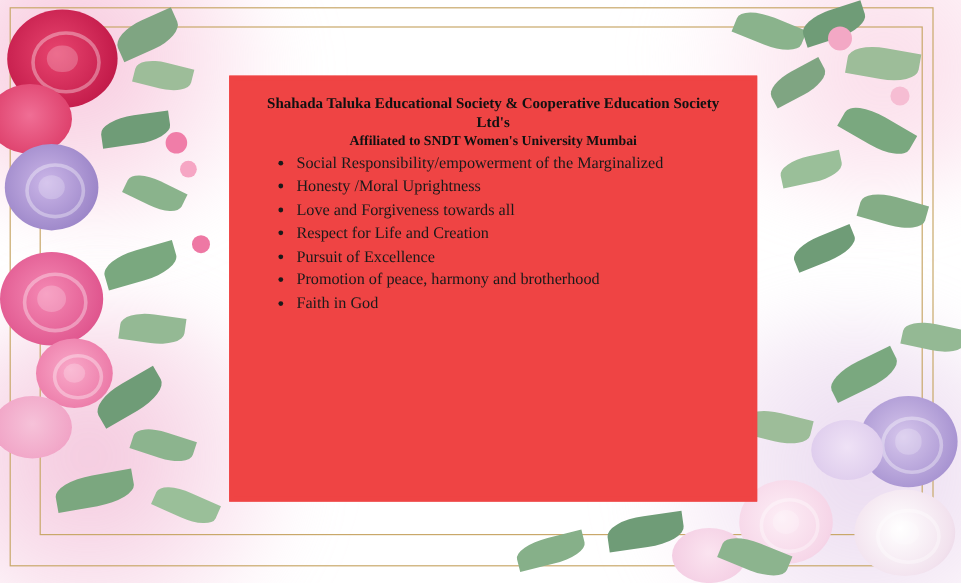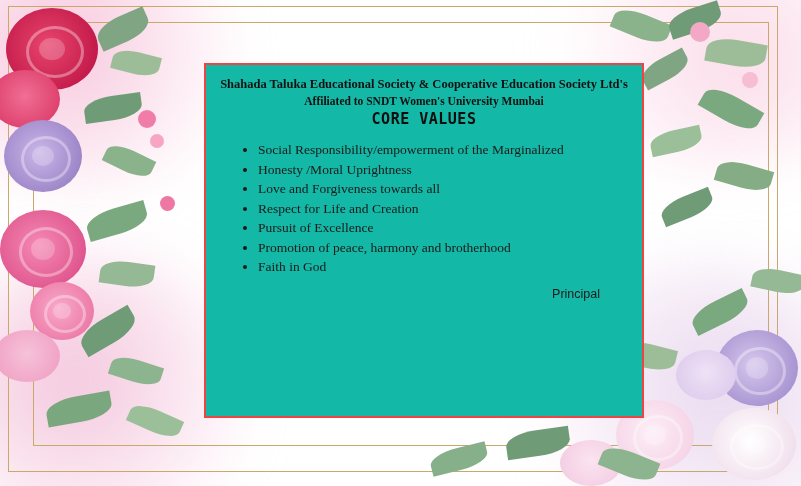--- a/index.html
+++ b/index.html
@@ -87,26 +87,26 @@
     position: absolute;
     left: 36%; top: 36%;
     width: 28%; height: 28%;
     border-radius: 50%;
     background: rgba(255,255,255,0.22);
   }
 
   
   .card {
     position: absolute;
-    left: 204px;
+    left: 191px;
     top: 63px;
     width: 440px;
     height: 355px;
-    background: #14b8a6;
-    border: 2px solid #ef4444;
+    background: #ef4444;
+    border: 4px solid #ef4444;
     box-sizing: border-box;
     padding: 10px 14px 8px 14px;
     z-index: 5;
   }
   .hdr1 {
     font-family: "Liberation Serif", serif;
     font-weight: bold;
     font-size: 12.5px;
     color: #111111;
     text-align: center;
@@ -235,30 +235,28 @@
   <div class="leaf" style="left:752px; top:270px; width:52px; height:22px; background:#94b994; transform:rotate(12deg);"></div>
   <div class="leaf" style="left:430px; top:448px; width:58px; height:22px; background:#86b089; transform:rotate(-14deg);"></div>
 
   <div class="card">
 
     <div class="hdr1">Shahada Taluka Educational Society &amp; Cooperative Education Society Ltd's</div>
 
 
     <div class="hdr3">Affiliated to SNDT Women's University Mumbai</div>
 
-    <div class="title">CORE VALUES</div>
 
 
     <ul class="values">
       <li>Social Responsibility/empowerment of the Marginalized</li>
       <li>Honesty /Moral Uprightness</li>
       <li>Love and Forgiveness towards all</li>
       <li>Respect for Life and Creation</li>
       <li>Pursuit of Excellence</li>
       <li>Promotion of peace, harmony and brotherhood</li>
       <li>Faith in God</li>
     </ul>
 
 
-    <div class="signature">Principal</div>
 
   </div>
 </div>
 
 </body></html>

